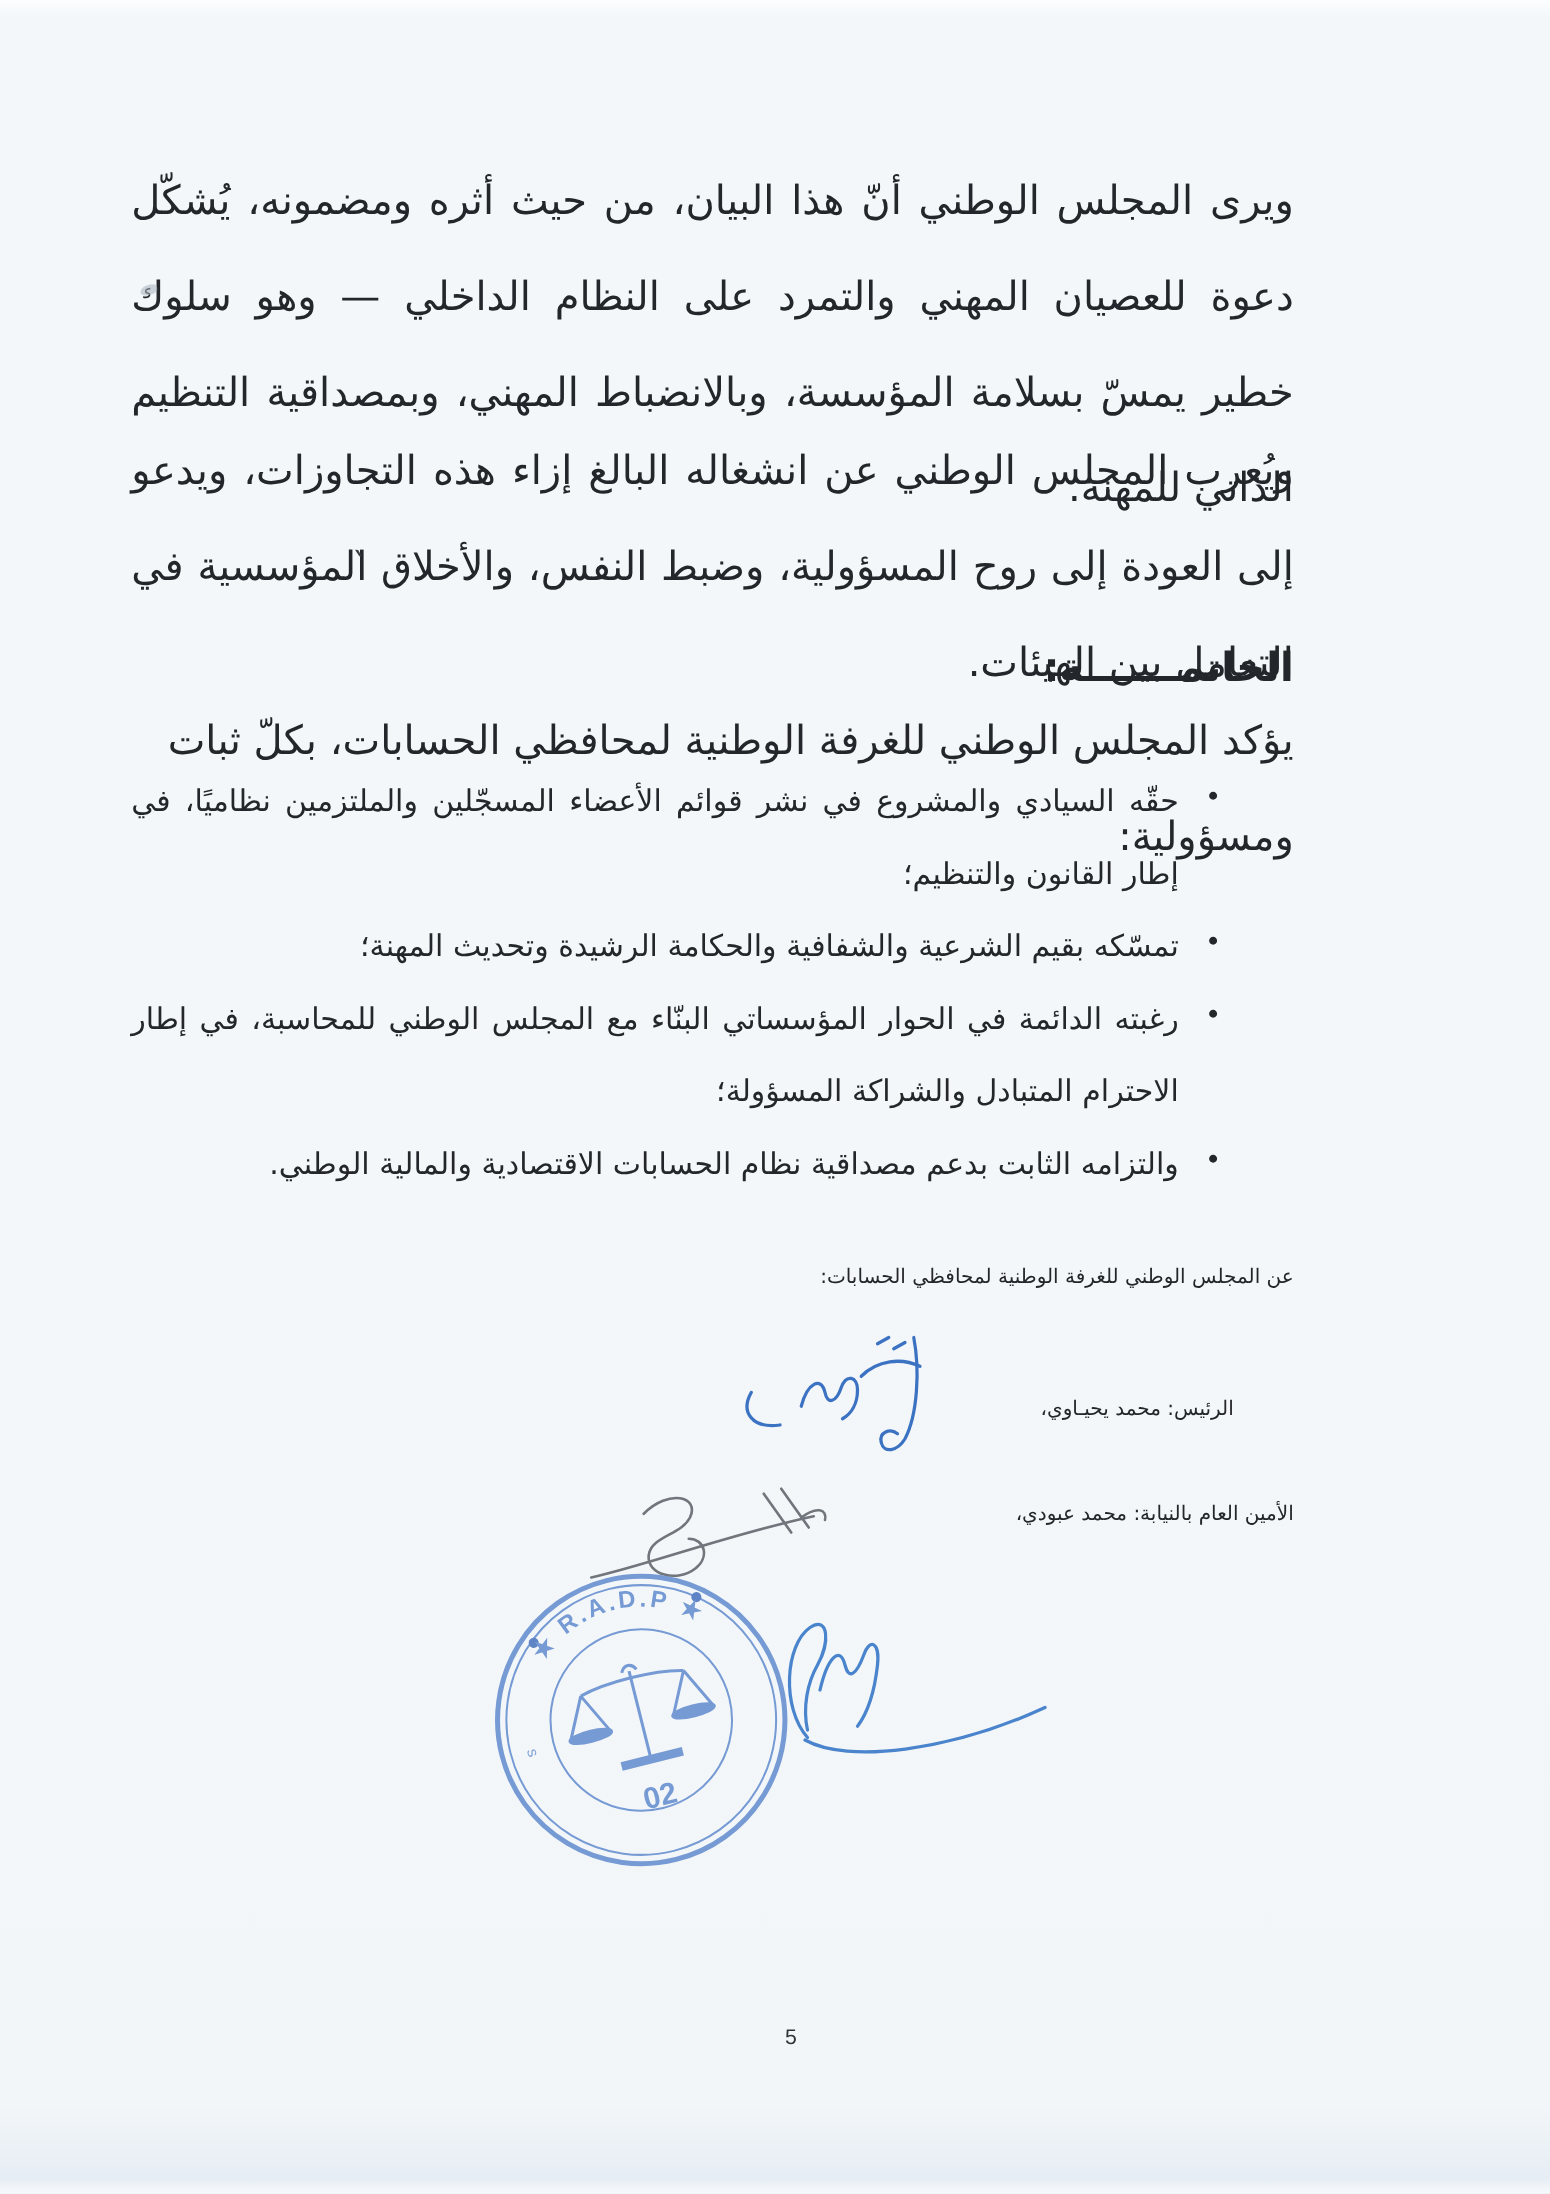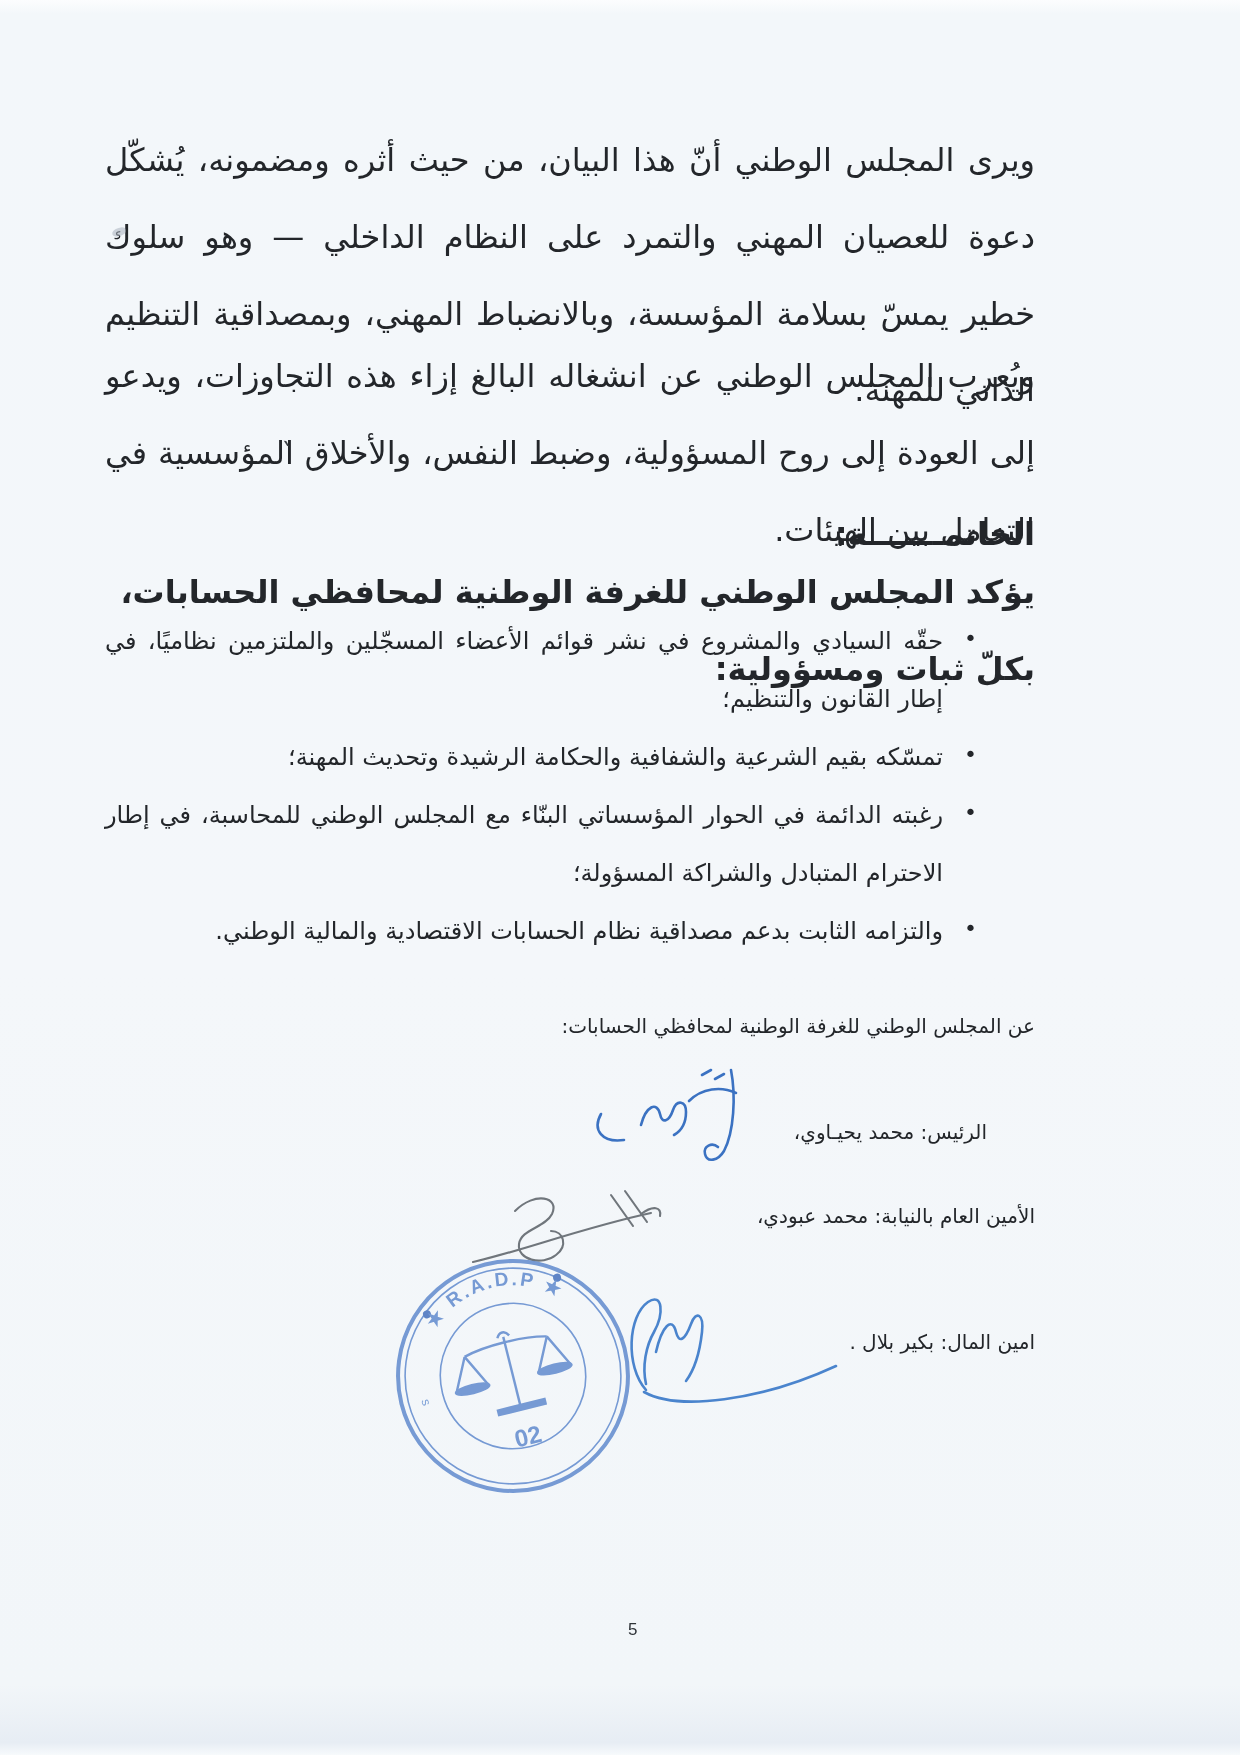--- a/index.html
+++ b/index.html
@@ -7,26 +7,26 @@
     position:relative;
     width:1240px;height:1755px;
     margin:0 auto;
     background:linear-gradient(180deg,#fcfdfe 0px,#f3f7fa 14px,#f4f7fa 55%,#f2f6f9 96%,#e7edf4 99.3%,#f7fafc 100%);
     overflow:hidden;
     font-family:"DejaVu Sans",sans-serif;
     color:#23262a;
     direction:rtl;
   }
   .blk{position:absolute;left:105px;right:205px;margin:0;font-size:32px;line-height:2.4;text-align:justify;}
-  .single{text-align:right;font-weight:bold;}
+  .single{text-align:right;}
   .heading{font-weight:bold;letter-spacing:0;}
   .bullets{position:absolute;left:105px;right:205px;top:612px;}
   .bullet{position:relative;margin:0;padding-right:92px;font-size:24px;line-height:2.42;text-align:justify;}
   .bullet-marker{position:absolute;right:58px;top:0;font-size:22px;}
-  .sig-label{position:absolute;left:105px;right:205px;margin:0;font-size:20px;line-height:2.4;text-align:right;}
+  .sig-label{position:absolute;left:105px;right:205px;margin:0;font-size:16px;line-height:2.4;text-align:right;}
   .sig-svg{position:absolute;}
   .stamp{position:absolute;left:392px;top:1255px;width:242px;height:242px;transform:rotate(-14deg);opacity:.82;}
   .footer{position:absolute;top:1620px;left:628px;font-size:17px;color:#2f3338;font-family:"Liberation Sans",sans-serif;direction:ltr;}
   .artifact-grave{position:absolute;left:280px;top:438px;font-size:26px;color:#3a3f45;transform:rotate(8deg);}
   .artifact-smudge{position:absolute;left:112px;top:228px;width:14px;height:8px;border-radius:60% 40% 50% 50%;background:#aab3bd;opacity:.55;transform:rotate(-15deg);}
   svg{display:block;}
 </style>
 </head>
 <body>
 
@@ -76,21 +76,20 @@
   <p class="sig-label" style="top:1192px">الأمين العام بالنيابة: محمد عبودي،</p>
   <svg class="sig-svg" style="left:463px;top:1183px" width="202" height="98" viewBox="0 0 202 98">
     <g fill="none" stroke="#70767c" stroke-width="2.1" stroke-linecap="round">
       <path d="M 52,28 C 72,8 97,14 89,31 C 82,45 58,46 56,61 C 54,77 79,83 93,72 C 105,63 101,48 88,48"></path>
       <path d="M 10,79 C 52,70 122,44 188,30"></path>
       <path d="M 148,12 L 170,43 M 162,8 L 184,39"></path>
       <path d="M 178,31 C 190,22 199,24 197,33"></path>
     </g>
   </svg>
 
-  <p class="sig-label" style="top:1318px">امين المال: بكير بلال .</p>
   <svg class="sig-svg" style="left:608px;top:1288px" width="238" height="132" viewBox="0 0 238 132">
     <g fill="none" stroke="#4a84cd" stroke-width="2.6" stroke-linecap="round">
       <path d="M 38,102 C 17,78 20,28 40,14 C 55,4 56,26 46,44 C 38,58 34,78 38,96"></path>
       <path d="M 48,64 C 54,38 64,28 68,44 C 71,56 77,52 83,36 C 88,22 96,26 94,44 C 92,62 87,81 78,93"></path>
       <path d="M 36,104 C 70,123 152,113 228,78"></path>
     </g>
   </svg>
 
   <svg class="stamp" viewBox="0 0 240 240">
     <defs>

